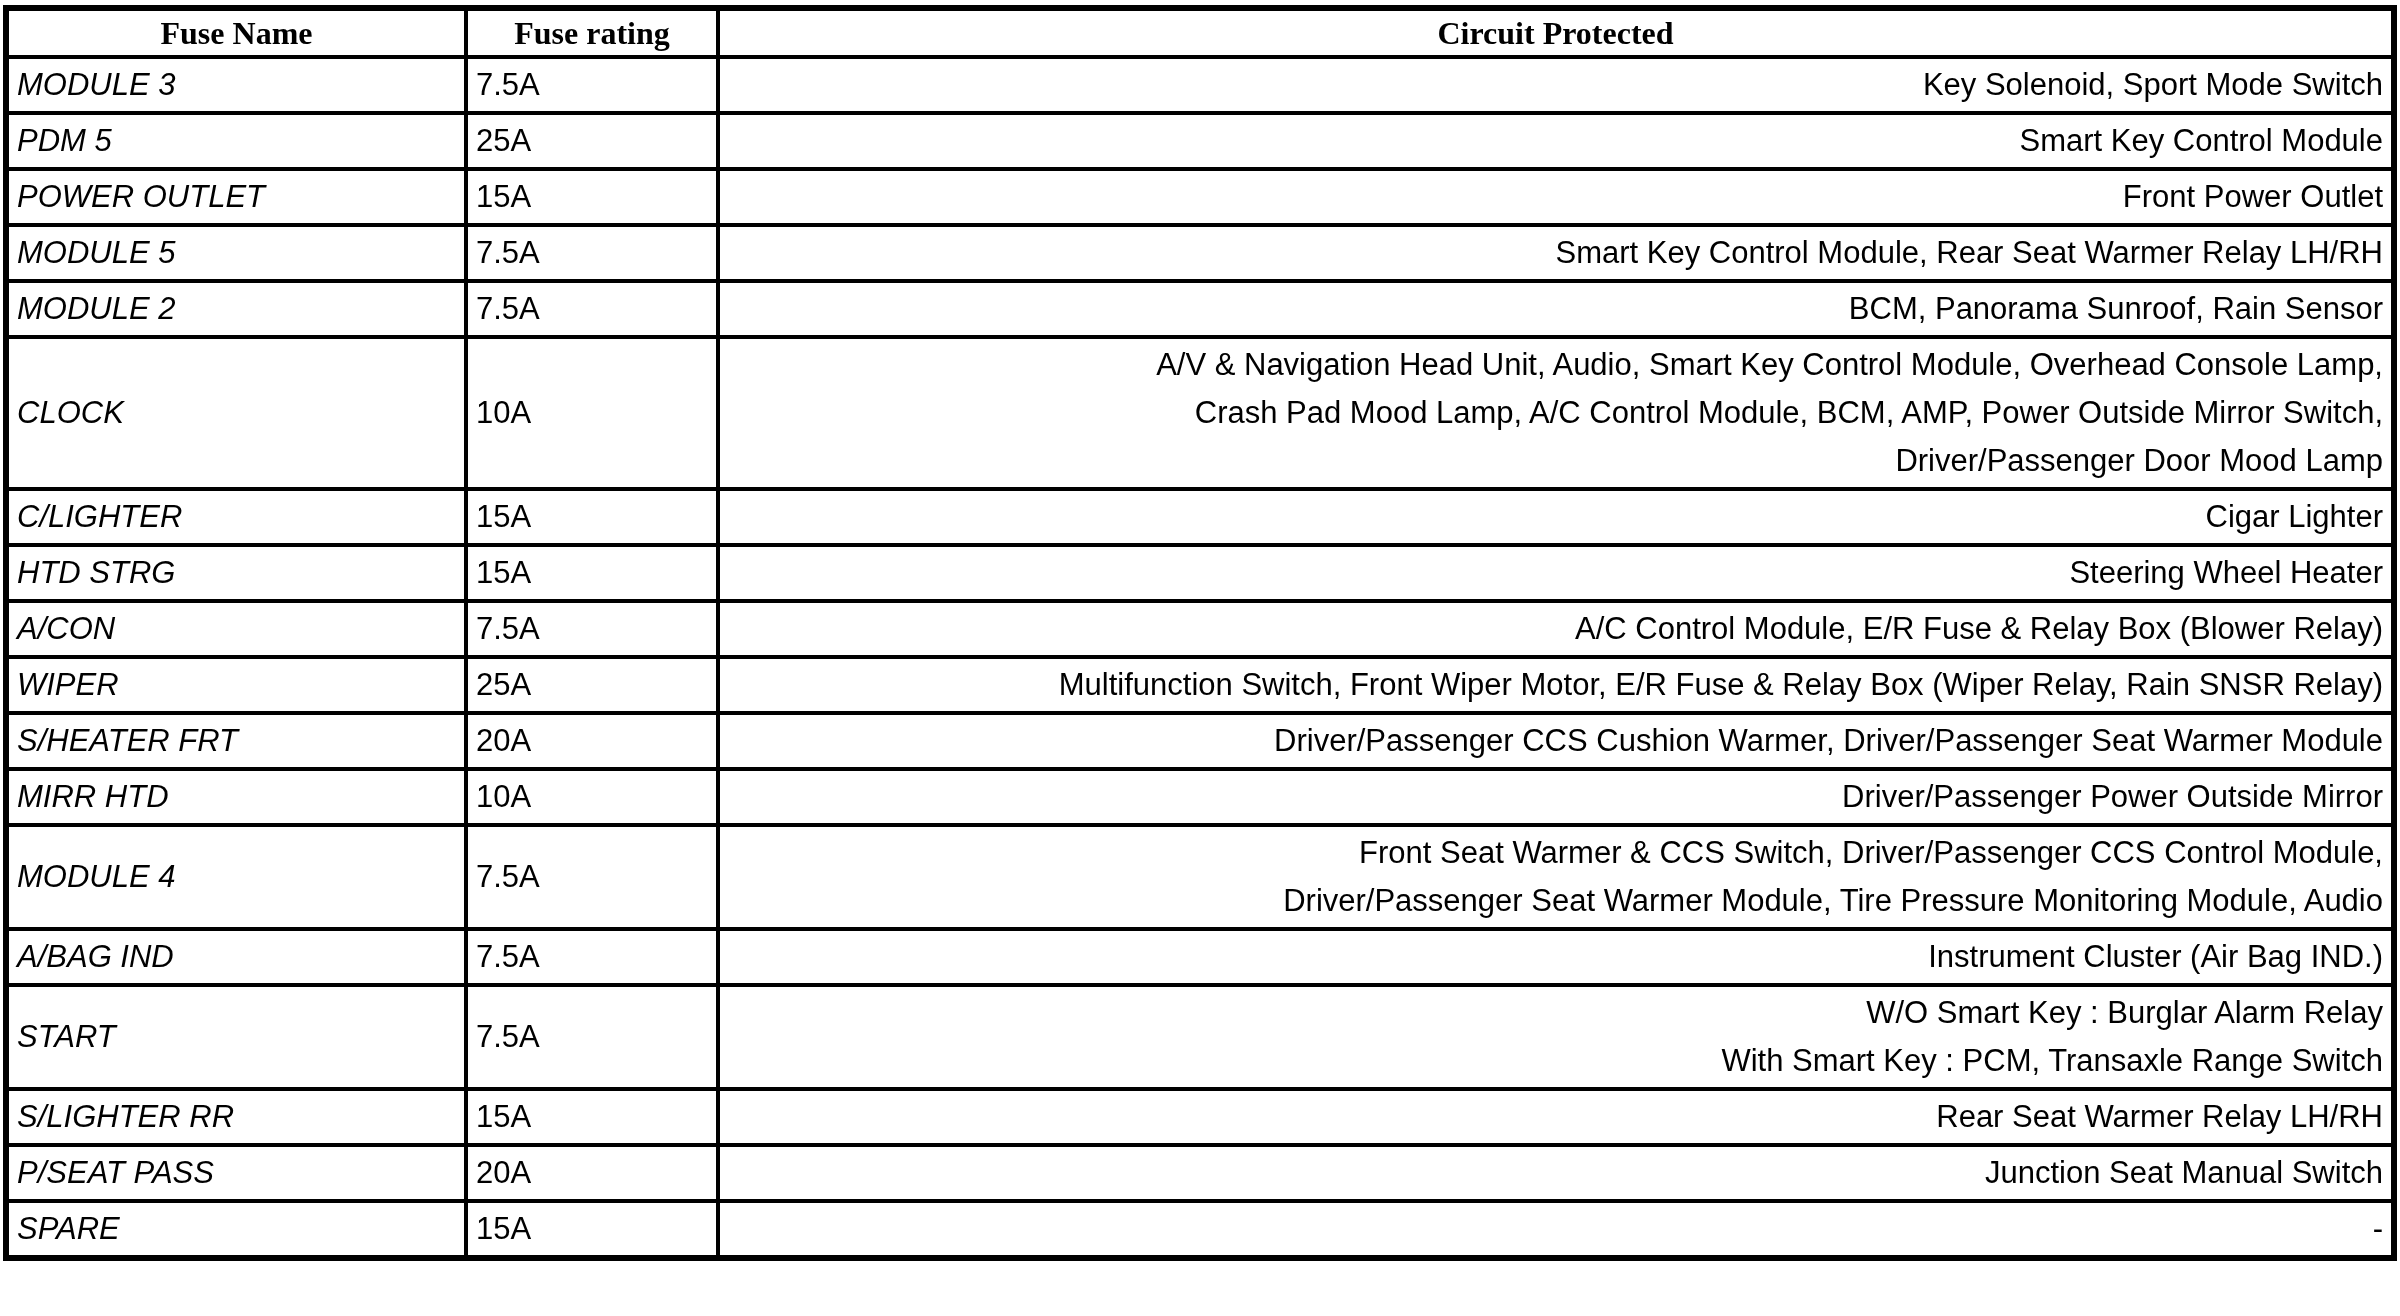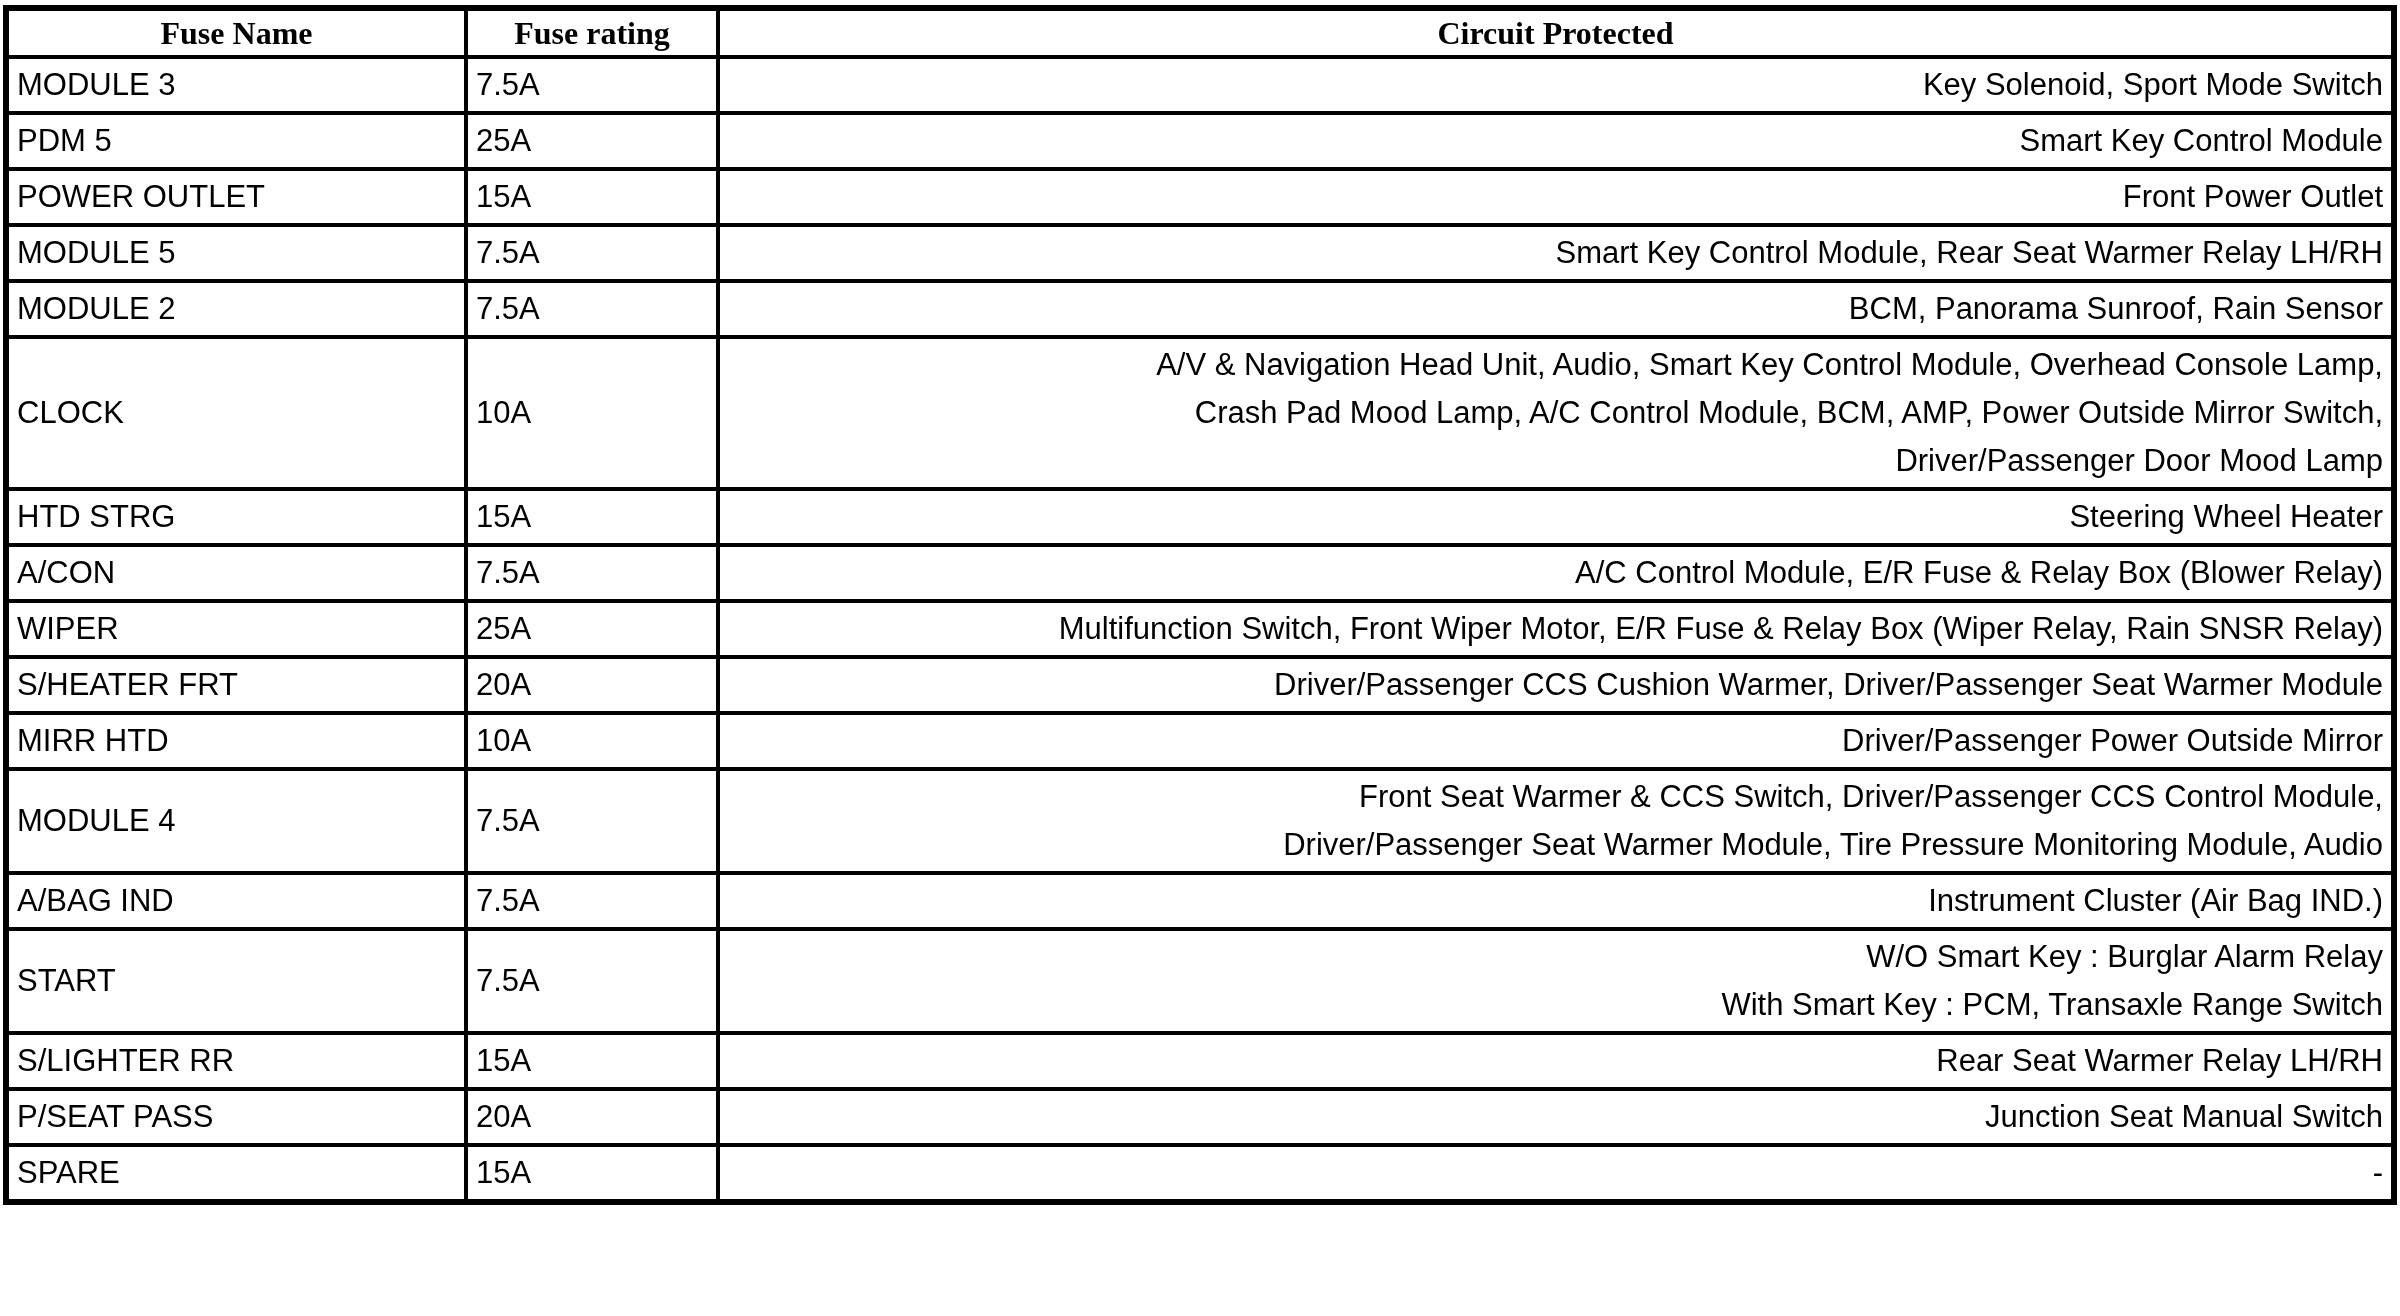--- a/index.html
+++ b/index.html
@@ -40,20 +40,21 @@
     font-size: 31px;
     line-height: 48px;
     vertical-align: middle;
     padding: 2px 8px;
   }
   .fuse-table tr.data-row {
     height: 55px;
   }
   td.cell-name {
     text-align: left;
+    font-style: italic;
   }
   td.cell-rating {
     text-align: left;
   }
   td.cell-circuit {
     text-align: right;
     white-space: pre-line;
   }
   col.col-name   { width: 460px; }
   col.col-rating { width: 252px; }
@@ -102,20 +103,25 @@
       <td class="cell-circuit">BCM, Panorama Sunroof, Rain Sensor</td>
     </tr>
     <tr class="data-row">
       <td class="cell-name">CLOCK</td>
       <td class="cell-rating">10A</td>
       <td class="cell-circuit">A/V &amp; Navigation Head Unit, Audio, Smart Key Control Module, Overhead Console Lamp,
 Crash Pad Mood Lamp, A/C Control Module, BCM, AMP, Power Outside Mirror Switch,
 Driver/Passenger Door Mood Lamp</td>
     </tr>
     <tr class="data-row">
+      <td class="cell-name">C/LIGHTER</td>
+      <td class="cell-rating">15A</td>
+      <td class="cell-circuit">Cigar Lighter</td>
+    </tr>
+    <tr class="data-row">
       <td class="cell-name">HTD STRG</td>
       <td class="cell-rating">15A</td>
       <td class="cell-circuit">Steering Wheel Heater</td>
     </tr>
     <tr class="data-row">
       <td class="cell-name">A/CON</td>
       <td class="cell-rating">7.5A</td>
       <td class="cell-circuit">A/C Control Module, E/R Fuse &amp; Relay Box (Blower Relay)</td>
     </tr>
     <tr class="data-row">

